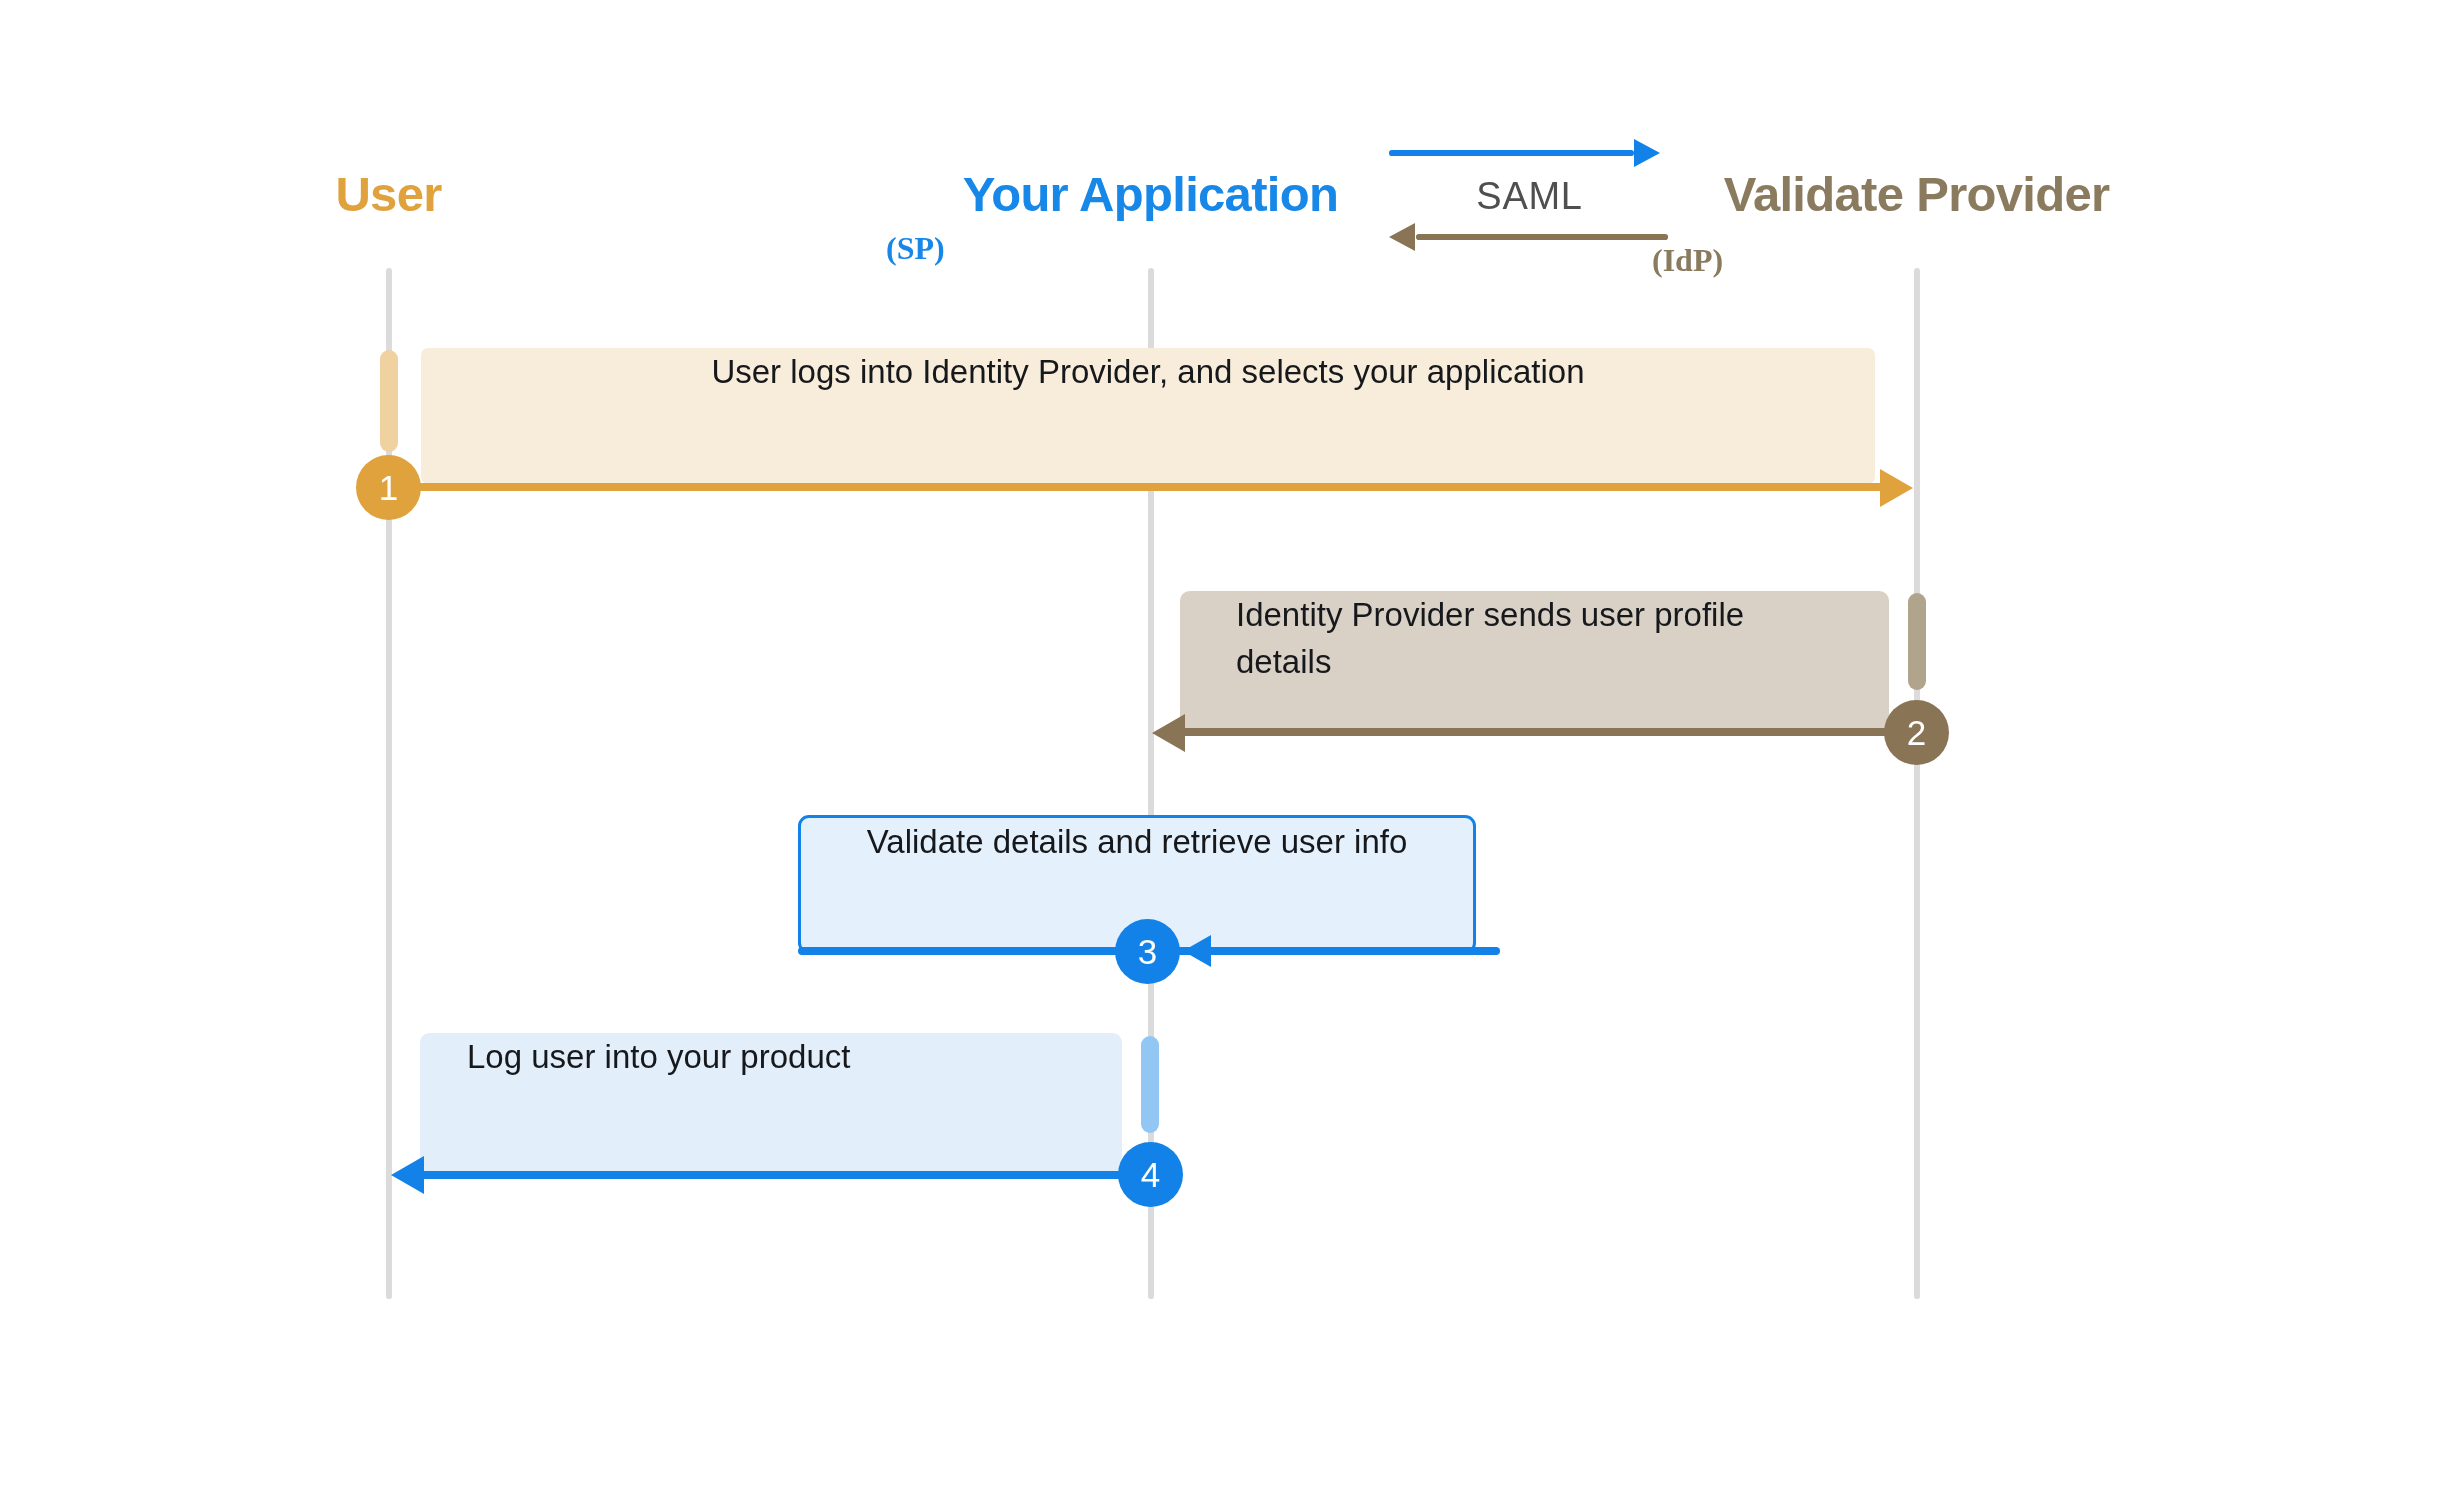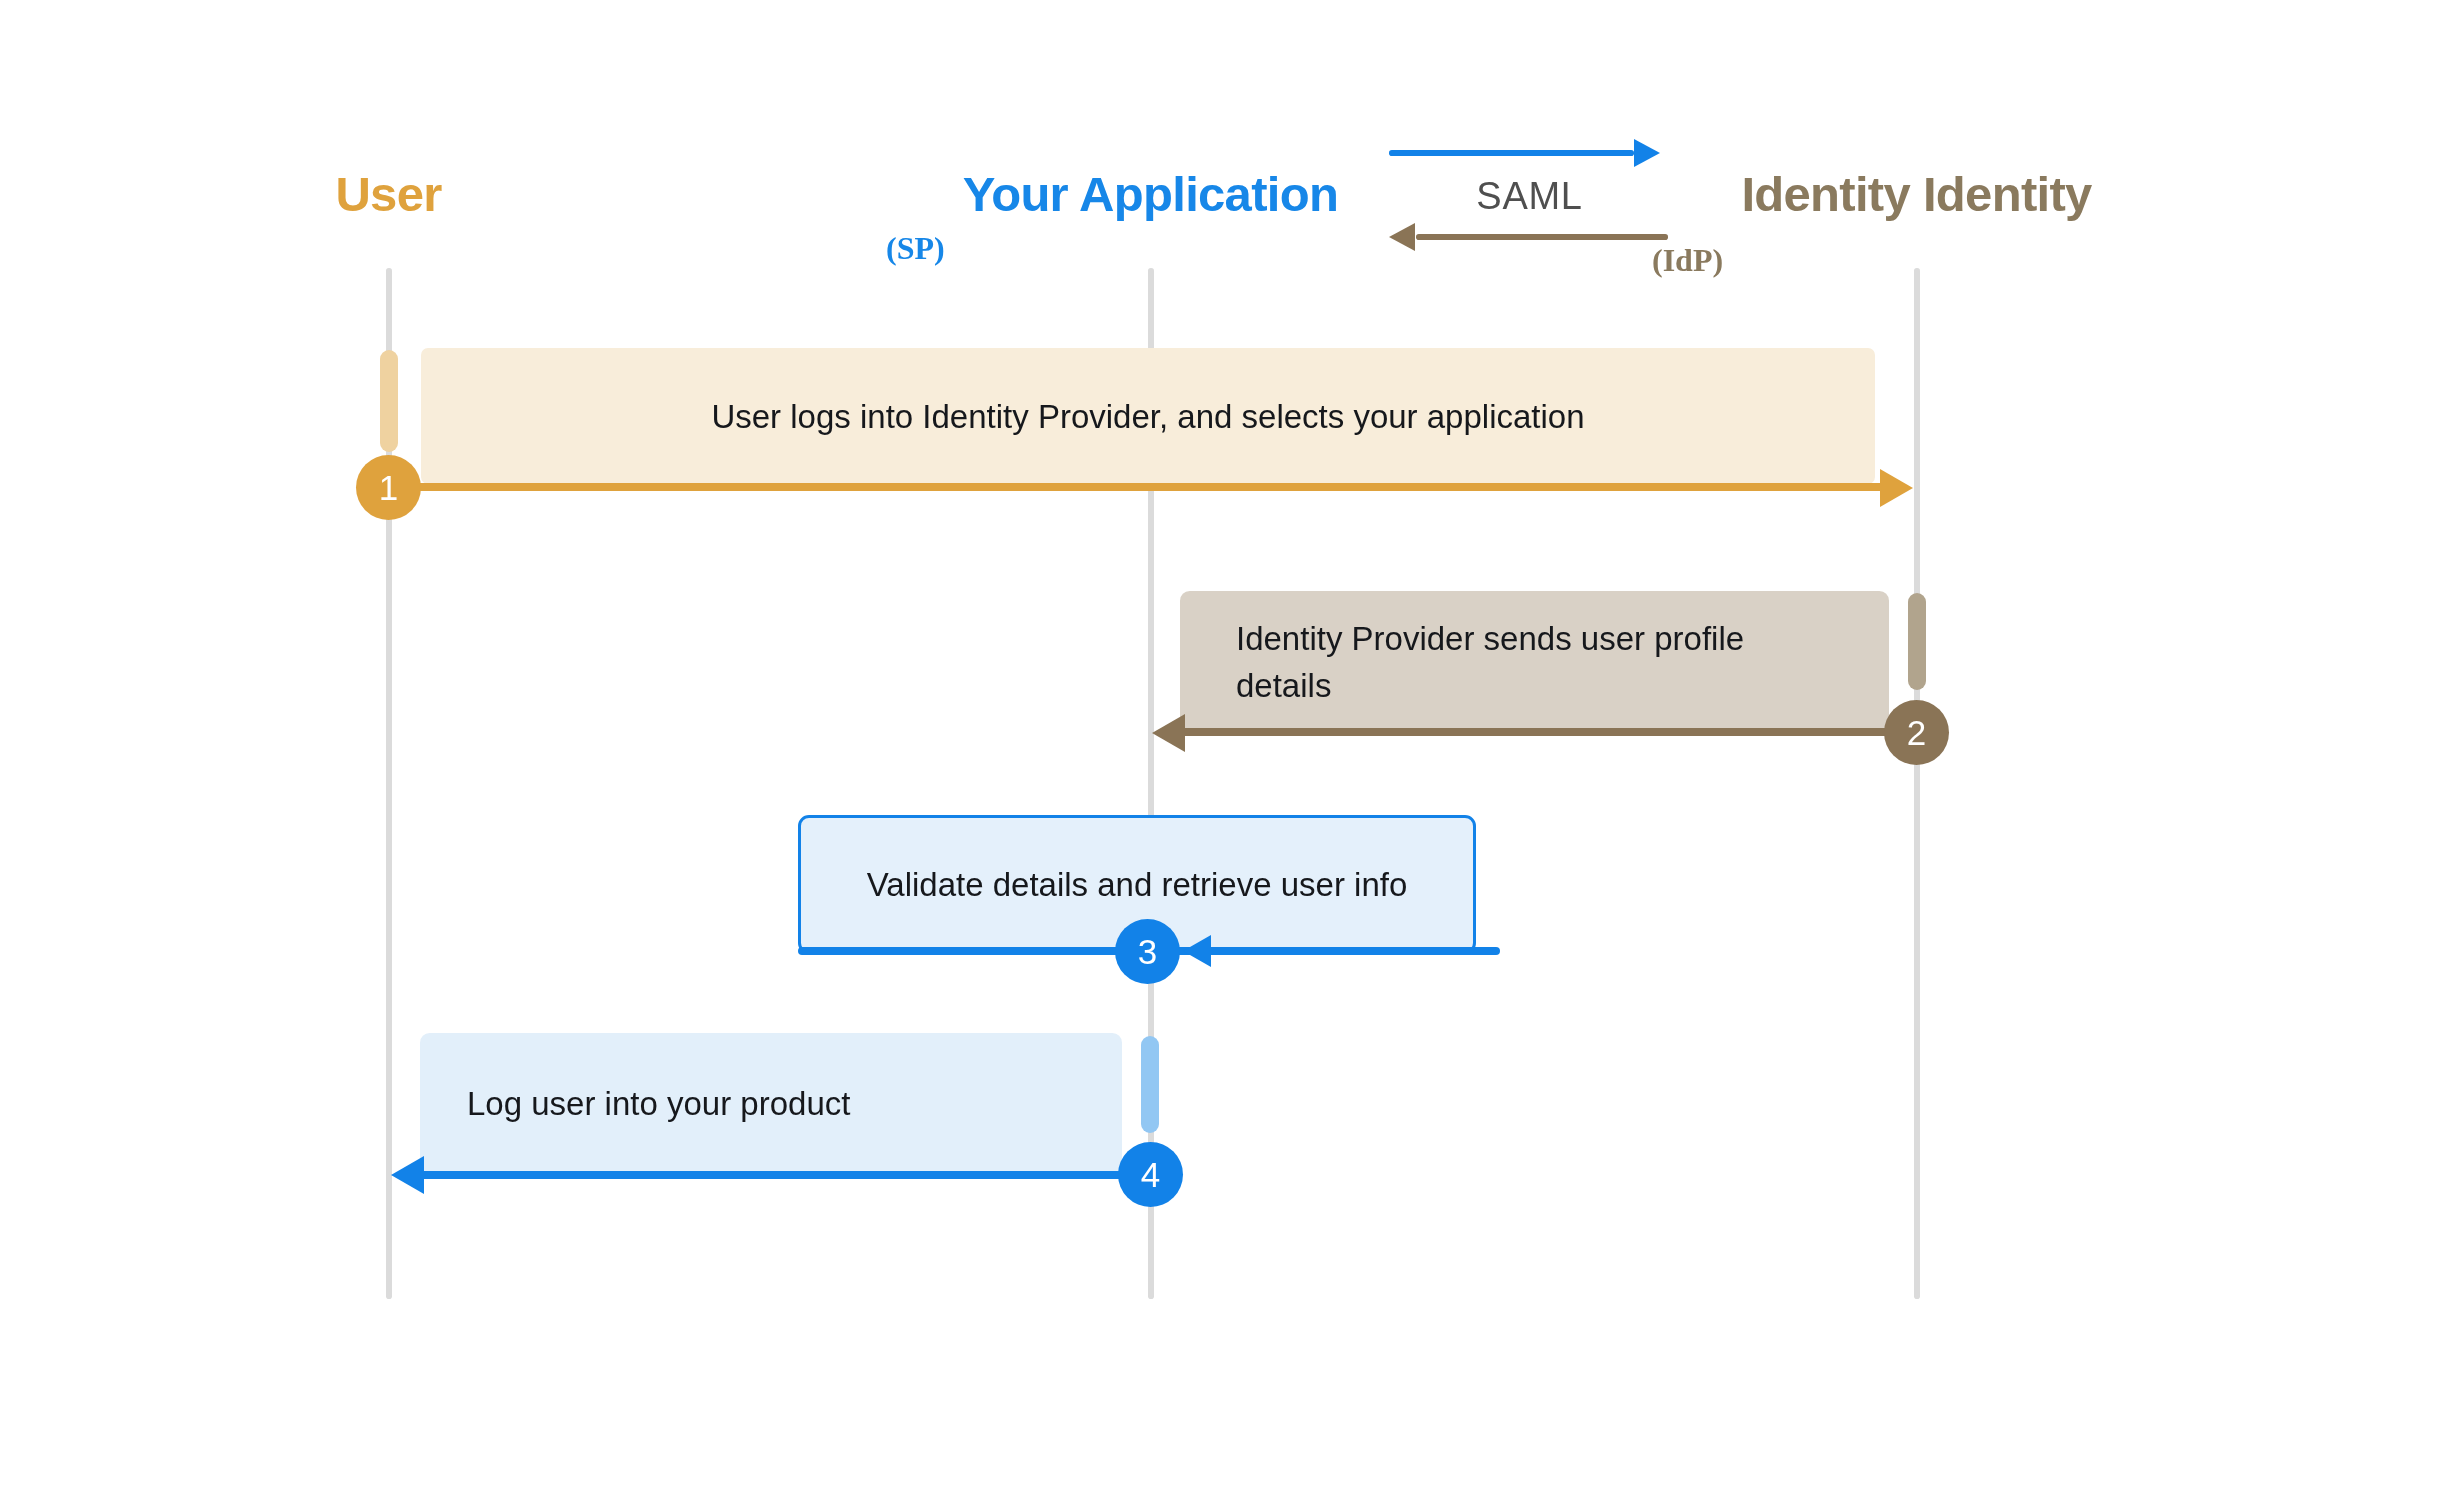--- a/index.html
+++ b/index.html
@@ -33,21 +33,21 @@
   .legend-line.brown{background:var(--brown);}
   .tri{width:0;height:0;}
   .tri-right-blue{border-top:14px solid transparent;border-bottom:14px solid transparent;border-left:26.5px solid var(--blue);}
   .tri-left-brown{border-top:14px solid transparent;border-bottom:14px solid transparent;border-right:26.5px solid var(--brown);}
   
   .lifeline{width:5.6px;height:1031px;background:var(--lifeline);border-radius:2.8px;top:268px;}
   
   .activation{width:18px;border-radius:9px;}
   
   .msg-box{
-    display:flex;align-items:center;box-sizing:border-box;
+    display:flex;align-items:flex-start;box-sizing:border-box;
     font-size:33px;color:var(--ink);line-height:47px;
   }
   .center-text{justify-content:center;text-align:center;}
   
   .arrow-line{height:8.4px;}
   .head-right-gold{border-top:19px solid transparent;border-bottom:19px solid transparent;border-left:33px solid var(--gold);}
   .head-left-brown{border-top:19px solid transparent;border-bottom:19px solid transparent;border-right:33px solid var(--brown);}
   .head-left-blue{border-top:19px solid transparent;border-bottom:19px solid transparent;border-right:33px solid var(--blue);}
   .head-left-blue-sm{border-top:16.7px solid transparent;border-bottom:16.7px solid transparent;border-right:28px solid var(--blue);}
   
@@ -63,21 +63,21 @@
 </head>
 <body>
 
 <div id="canvas">
 
   <div class="abs actor-title t-gold" style="left:124px;top:166px;">User</div>
 
   <div class="abs actor-title t-blue" style="left:886px;top:166px;">Your Application</div>
   <div class="abs actor-subtitle t-blue" style="left:886px;top:230px;">(SP)</div>
 
-  <div class="abs actor-title t-brown" style="left:1652px;top:166px;">Identity Identity</div>
+  <div class="abs actor-title t-brown" style="left:1652px;top:166px;">Validate Provider</div>
   <div class="abs actor-subtitle t-brown" style="left:1652px;top:230px;margin-top:12px;">(IdP)</div>
 
   <div class="abs legend-line blue" style="left:1389px;top:150px;width:245px;"></div>
   <div class="abs tri tri-right-blue" style="left:1634px;top:139px;"></div>
 
   <div class="abs saml-label" style="left:1390px;top:175px;">SAML</div>
 
   <div class="abs tri tri-left-brown" style="left:1389px;top:223px;"></div>
   <div class="abs legend-line brown" style="left:1416px;top:234px;width:252px;"></div>
 

